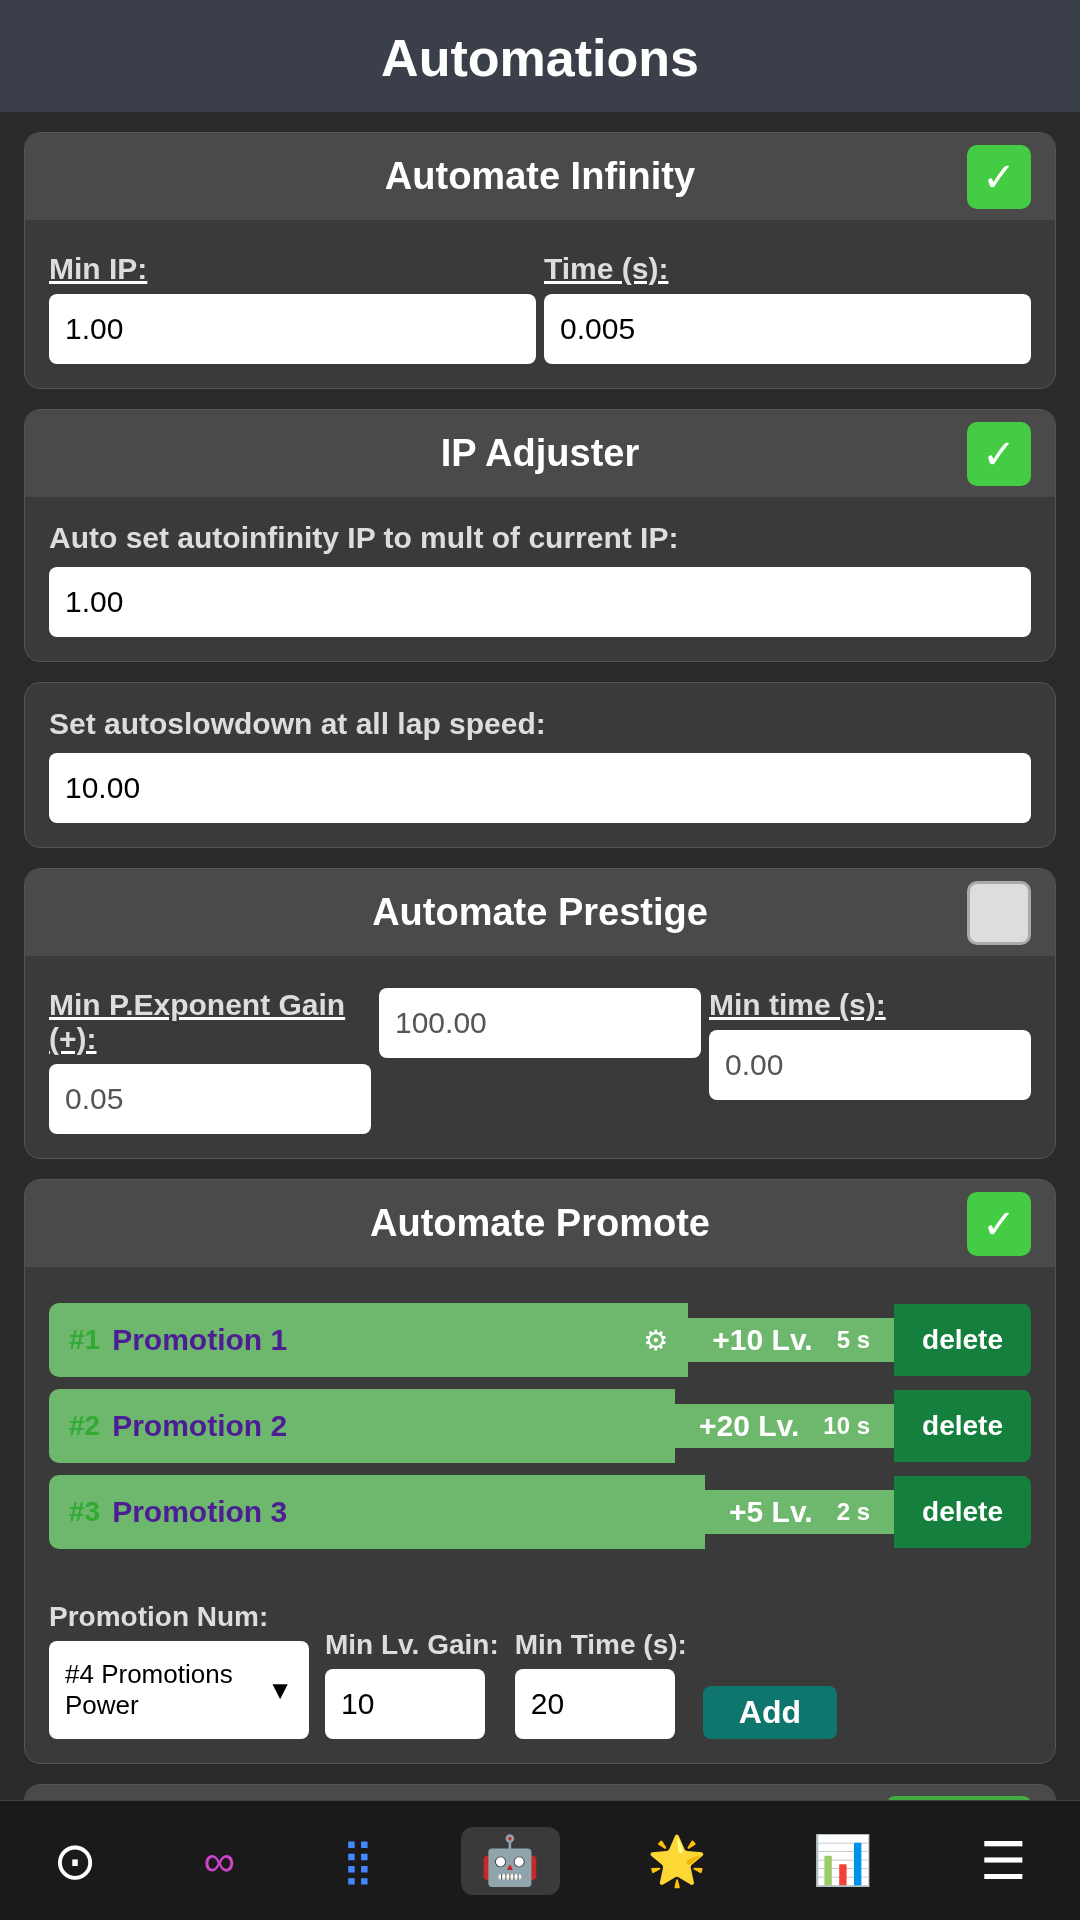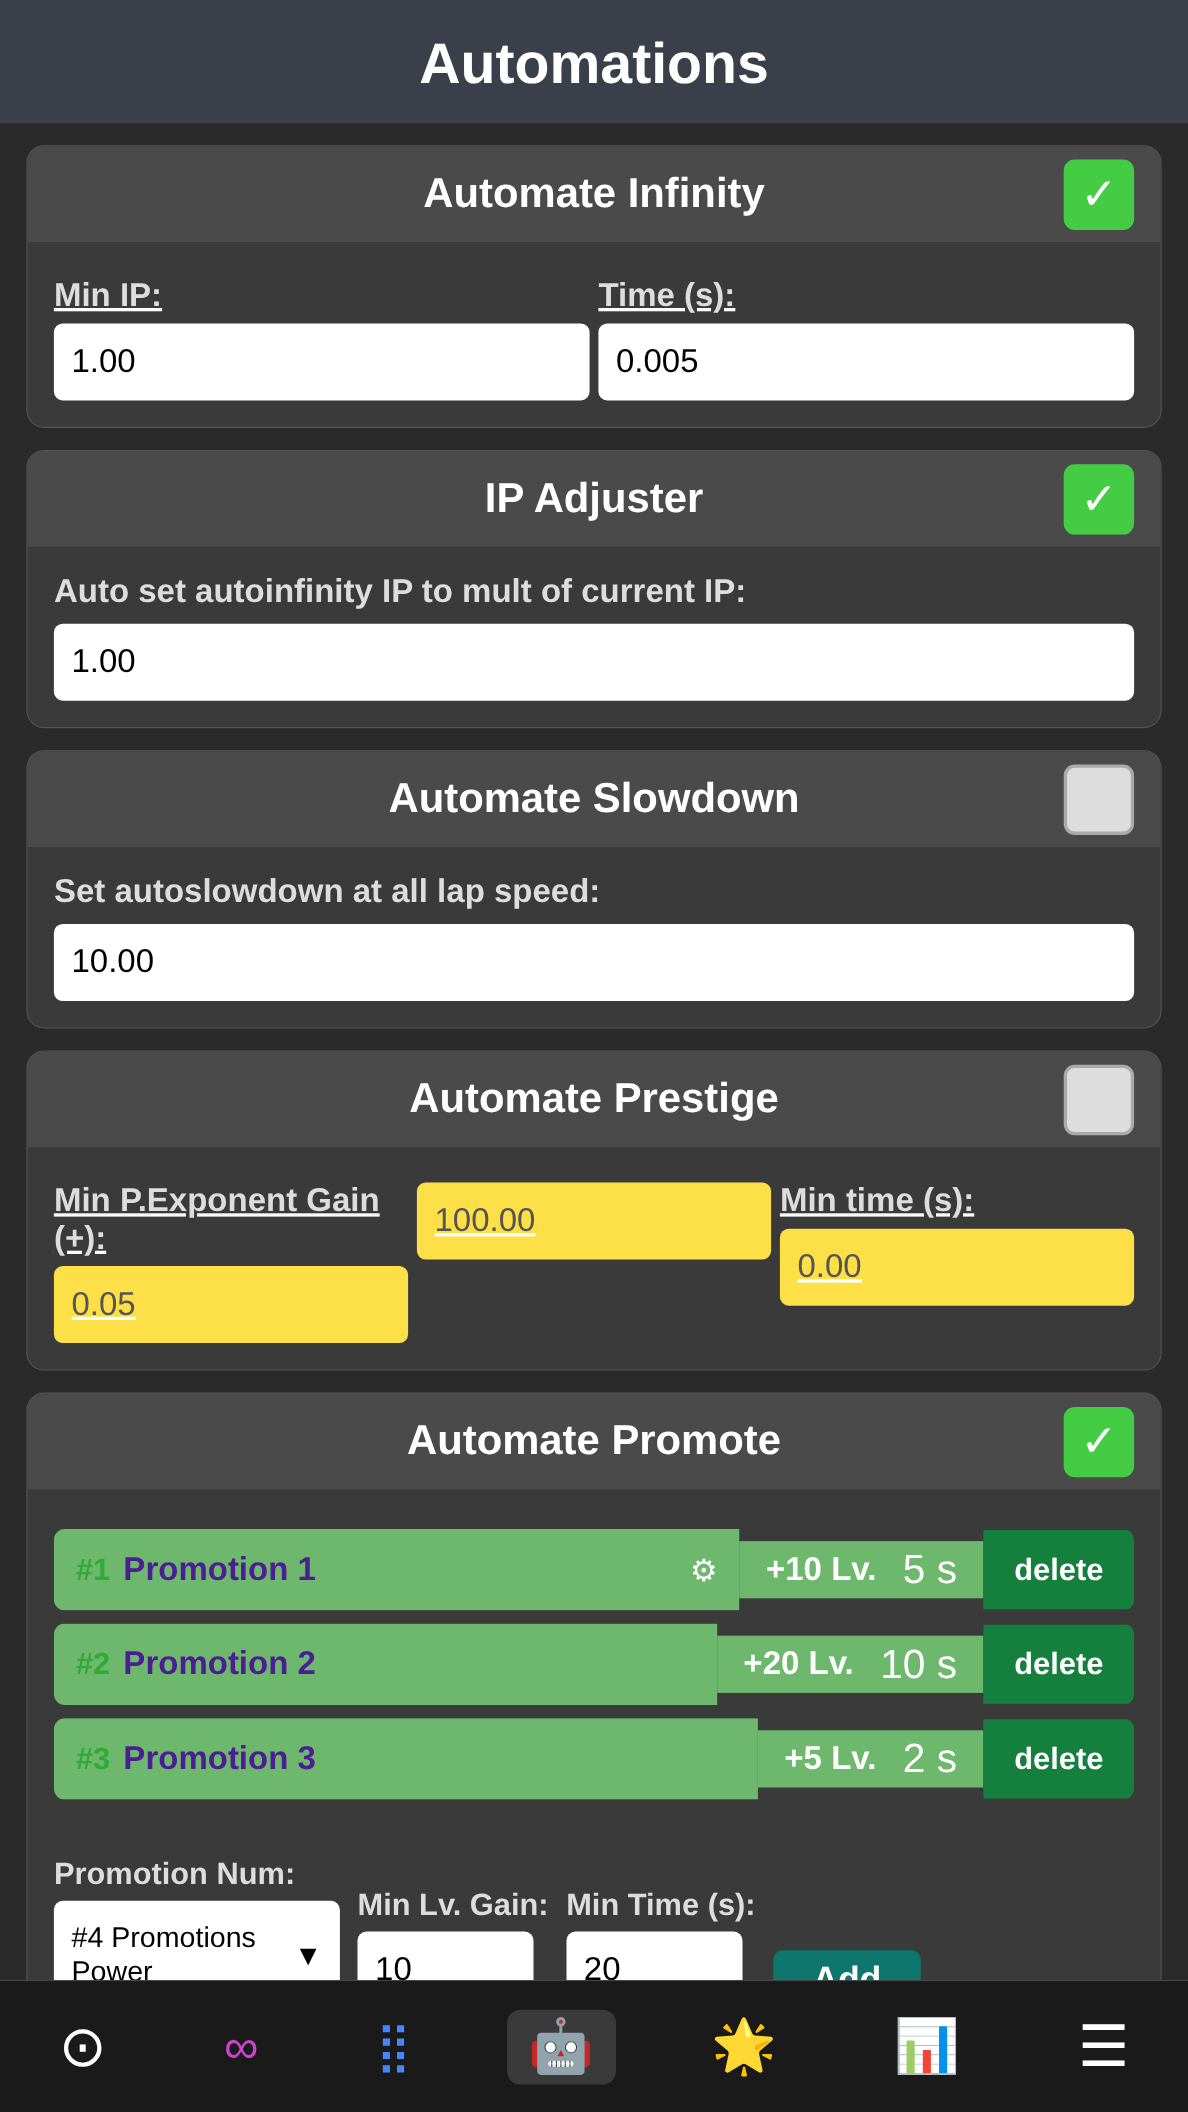--- a/index.html
+++ b/index.html
@@ -109,21 +109,21 @@
     .input-field {
       background: #fff;
       color: #000;
       border: none;
       border-radius: 8px;
       padding: 18px 16px;
       font-size: 30px;
       width: 100%;
     }
     .input-field.disabled {
-      background: #fde047;
+      background: #ffffff;
       color: #555;
     }
     .input-field-full {
       background: #fff;
       color: #000;
       border: none;
       border-radius: 8px;
       padding: 18px 16px;
       font-size: 30px;
       width: 100%;
@@ -181,22 +181,22 @@
       gap: 24px;
       padding: 5px 24px;
     }
     .promo-lv {
       color: #fff;
       font-size: 30px;
       font-weight: bold;
     }
     .promo-time {
       color: #fff;
-      font-size: 37px;
-      font-weight: normal;
+      font-size: 24px;
+      font-weight: bold;
     }
     .delete-btn {
       background: #15803d;
       color: #fff;
       font-size: 28px;
       font-weight: bold;
       padding: 20px 28px;
       border: none;
       cursor: pointer;
     }
@@ -342,26 +342,20 @@
         <div class="checkbox-box checked-green">✓</div>
       </div>
     </div>
     <div class="card-body">
       <span class="section-label">Auto set autoinfinity IP to mult of current IP:</span>
       <input class="input-field-full" type="text" value="1.00" style="">
     </div>
   </div>
 
   <div class="card">
-    <div class="card-header">
-      <span class="card-title">Automate Slowdown</span>
-      <div class="checkbox-wrap">
-        <div class="checkbox-box unchecked">✓</div>
-      </div>
-    </div>
     <div class="card-body">
       <span class="section-label">Set autoslowdown at all lap speed:</span>
       <input class="input-field-full disabled" type="text" disabled="" value="10.00" style="">
     </div>
   </div>
 
   <div class="card">
     <div class="card-header">
       <span class="card-title">Automate Prestige</span>
       <div class="checkbox-wrap">

